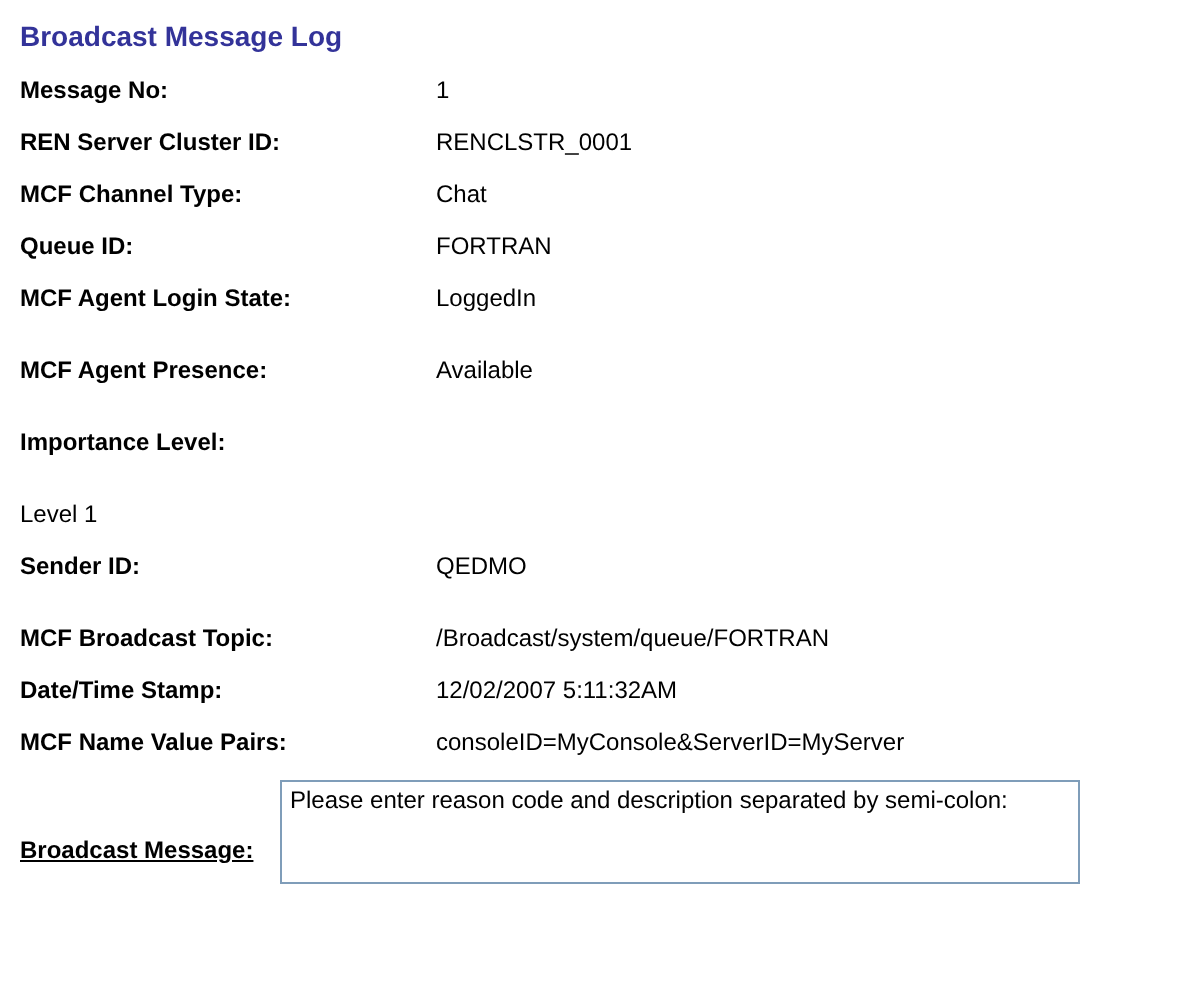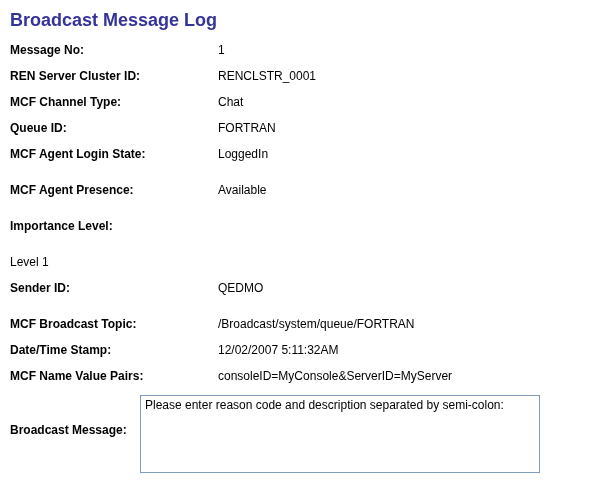--- a/index.html
+++ b/index.html
@@ -7,21 +7,21 @@
       font-size: 12px;
       color: #000;
       background: #fff;
       margin: 0;
       padding: 10px;
       width: 595px;
       box-sizing: border-box;
     }
     h1 {
       color: #333399;
-      font-size: 18px;
+      font-size: 14px;
       font-weight: bold;
       margin: 0 0 12px 0;
     }
     .field-row {
       display: flex;
       align-items: flex-start;
       margin-bottom: 12px;
     }
     .field-label {
       width: 200px;
@@ -38,24 +38,25 @@
       display: flex;
       align-items: flex-start;
       margin-top: 8px;
     }
     .textarea-label {
       width: 130px;
       text-align: left;
       font-weight: bold;
       padding-top: 28px;
       flex-shrink: 0;
+      text-decoration: underline;
     }
     textarea {
       width: 400px;
-      height: 78px;
+      height: 52px;
       font-family: Arial, sans-serif;
       font-size: 12px;
       resize: none;
       border: 1px solid #7f9db9;
       padding: 2px 2px 2px 4px;
       box-sizing: border-box;
       overflow-y: scroll;
     }
     .spacer-lg {
       margin-bottom: 22px;

